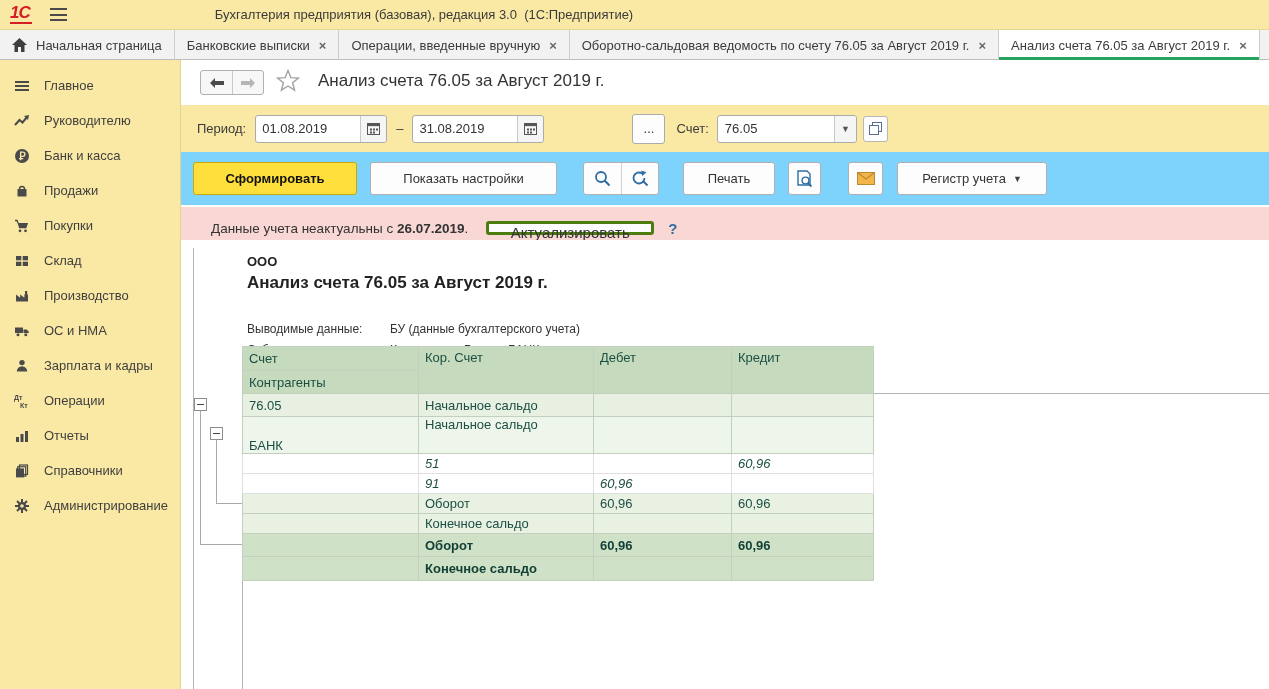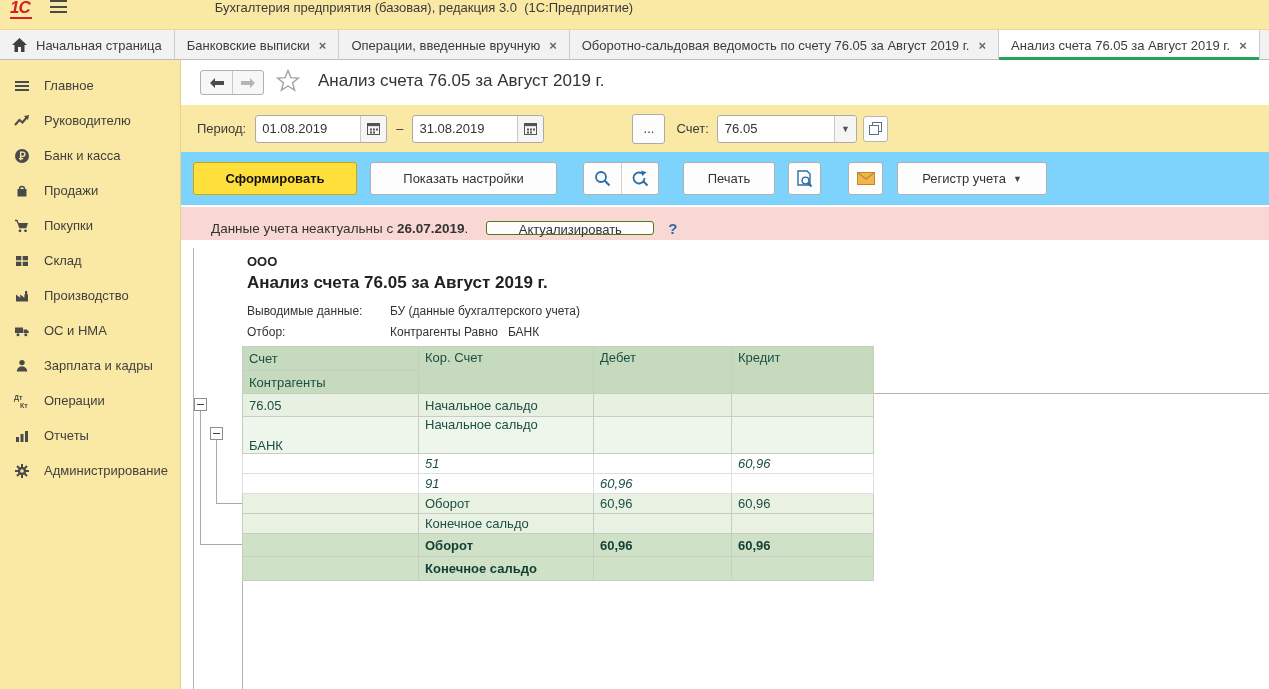--- a/index.html
+++ b/index.html
@@ -1,19 +1,19 @@
 <!DOCTYPE html>
 <html><head>
 <meta charset="utf-8">
 <style>
   * { margin:0; padding:0; box-sizing:border-box; }
   html,body { width:1269px; height:689px; overflow:hidden; font-family:"Liberation Sans","DejaVu Sans",sans-serif; background:#fff; }
 
   
-  .titlebar { position:absolute; left:0; top:0; width:1269px; height:30px; background:#fae9a4; display:flex; align-items:flex-start; border-bottom:1px solid #e8d890; }
+  .titlebar { position:absolute; left:0; top:0; width:1269px; height:30px; background:#fae9a4; display:flex; align-items:center; border-bottom:1px solid #e8d890; }
   .logo1c { margin-left:10px; color:#d61e26; font-weight:bold; font-style:italic; font-size:17px; letter-spacing:-1px; border-bottom:2px solid #d61e26; line-height:16px; padding:0 2px 1px 0; }
   .hamburger { margin-left:18px; width:17px; height:13px; display:flex; flex-direction:column; justify-content:space-between; cursor:pointer; }
   .hamburger i { display:block; height:2px; background:#4a4a4a; }
   .wintitle { margin-left:148px; font-size:13px; color:#3a3a3a; white-space:pre; }
 
   
   .tabbar { position:absolute; left:0; top:30px; width:1269px; height:30px; background:#f2f2f2; border-bottom:1px solid #bdbdbd; display:flex; }
   .tab { height:30px; display:flex; align-items:center; padding:0 12px; border-right:1px solid #cccccc; font-size:13px; color:#3c3c3c; cursor:pointer; position:relative; }
   .tab .close-x { margin-left:9px; color:#666; font-size:13px; font-weight:bold; cursor:pointer; }
   .tab.active { background:#ffffff; }
@@ -54,31 +54,31 @@
   .btn { position:absolute; top:10px; height:33px; border:1px solid #b0b0b0; border-radius:3px; background:#fdfdfd; font-size:13px; color:#333; text-align:center; cursor:pointer; font-family:inherit; display:flex; align-items:center; justify-content:center; }
   .btn-yellow { background:#ffdf3c; border:1px solid #c9a70a; font-weight:bold; color:#111; }
   .icongroup { position:absolute; top:10px; height:33px; border:1px solid #b0b0b0; border-radius:3px; background:#fdfdfd; display:flex; }
   .icongroup .ib { width:37px; display:flex; align-items:center; justify-content:center; cursor:pointer; }
   .icongroup .ib + .ib { border-left:1px solid #d2d2d2; }
   .caret { font-size:9px; color:#444; margin-left:7px; }
 
   
   .alert { position:absolute; left:0; top:147px; width:100%; height:42px; background:#f8d7d4; display:flex; align-items:center; }
   .alert .txt { margin-left:30px; font-size:13.5px; color:#333; }
-  .alert .abtn { margin-left:18px; width:168px; height:14px; border:1px solid #4d7c0f; border-radius:3px; background:#fdfdfd; font-size:13px; color:#333; cursor:pointer; font-family:inherit; }
+  .alert .abtn { margin-left:18px; width:168px; height:14px; border:3px solid #4d7c0f; border-radius:3px; background:#fdfdfd; font-size:15px; color:#333; cursor:pointer; font-family:inherit; }
   .alert .q { margin-left:14px; color:#2d6da3; font-weight:bold; font-size:15px; cursor:pointer; }
 
   
   .report { position:absolute; left:0; top:180px; width:100%; height:518px; background:#fff; }
   .vline { position:absolute; width:1px; background:#b4b4b4; }
   .hline { position:absolute; height:1px; background:#b4b4b4; }
   .rorg { position:absolute; left:66px; top:14px; font-size:13px; font-weight:bold; color:#222; }
   .rtitle { position:absolute; left:66px; top:33px; font-size:17px; font-weight:bold; color:#222; }
   .rmeta { position:absolute; left:66px; font-size:12px; color:#333; }
-  .rmeta .ml { display:inline-block; width:143px; }
+  .rmeta .ml { display:inline-block; width:143px;margin-top:18px; }
   .rmeta .mv { white-space:pre; }
 
   table.rep { position:absolute; left:61px; top:106px; border-collapse:collapse; table-layout:fixed; }
   table.rep col.c1 { width:176px; } table.rep col.c2 { width:175px; }
   table.rep col.c3 { width:138px; } table.rep col.c4 { width:142px; }
   table.rep th, table.rep td { border:1px solid #c3cfbf; font-size:13px; font-weight:normal; color:#1c4f44; text-align:left; padding:0 6px; overflow:hidden; white-space:nowrap; }
   table.rep th { background:#c6dbbd; }
   tr.h1 { height:24px; } tr.h2 { height:23px; }
   tr.r-level1 { height:23px; } tr.r-level1 td { background:#e7f0e1; }
   tr.r-level2 { height:37px; } tr.r-level2 td { background:#eef5ea; }
@@ -214,20 +214,28 @@
   <div class="side-item">
     <svg class="ic" viewBox="0 0 16 16">
         <rect x="2" y="9" width="3" height="5" fill="#4a4a4a"></rect>
         <rect x="6.5" y="6" width="3" height="8" fill="#4a4a4a"></rect>
         <rect x="11" y="3" width="3" height="11" fill="#4a4a4a"></rect>
       </svg>
     <span class="lbl">Отчеты</span>
   </div>
   <div class="side-item">
     <svg class="ic" viewBox="0 0 16 16">
+        <rect x="5.5" y="2" width="8" height="9.5" fill="none" stroke="#4a4a4a" stroke-width="1.2"></rect>
+        <rect x="3.7" y="3.7" width="8" height="9.5" fill="none" stroke="#4a4a4a" stroke-width="1.2"></rect>
+        <rect x="2" y="5.4" width="8" height="9" fill="#4a4a4a"></rect>
+      </svg>
+    <span class="lbl">Справочники</span>
+  </div>
+  <div class="side-item">
+    <svg class="ic" viewBox="0 0 16 16">
         <g stroke="#4a4a4a" stroke-width="2">
           <line x1="8" y1="1" x2="8" y2="15"></line>
           <line x1="1" y1="8" x2="15" y2="8"></line>
           <line x1="3" y1="3" x2="13" y2="13"></line>
           <line x1="13" y1="3" x2="3" y2="13"></line>
         </g>
         <circle cx="8" cy="8" r="4" fill="#4a4a4a"></circle>
         <circle cx="8" cy="8" r="1.8" fill="#fae9a4"></circle>
       </svg>
     <span class="lbl">Администрирование</span>

